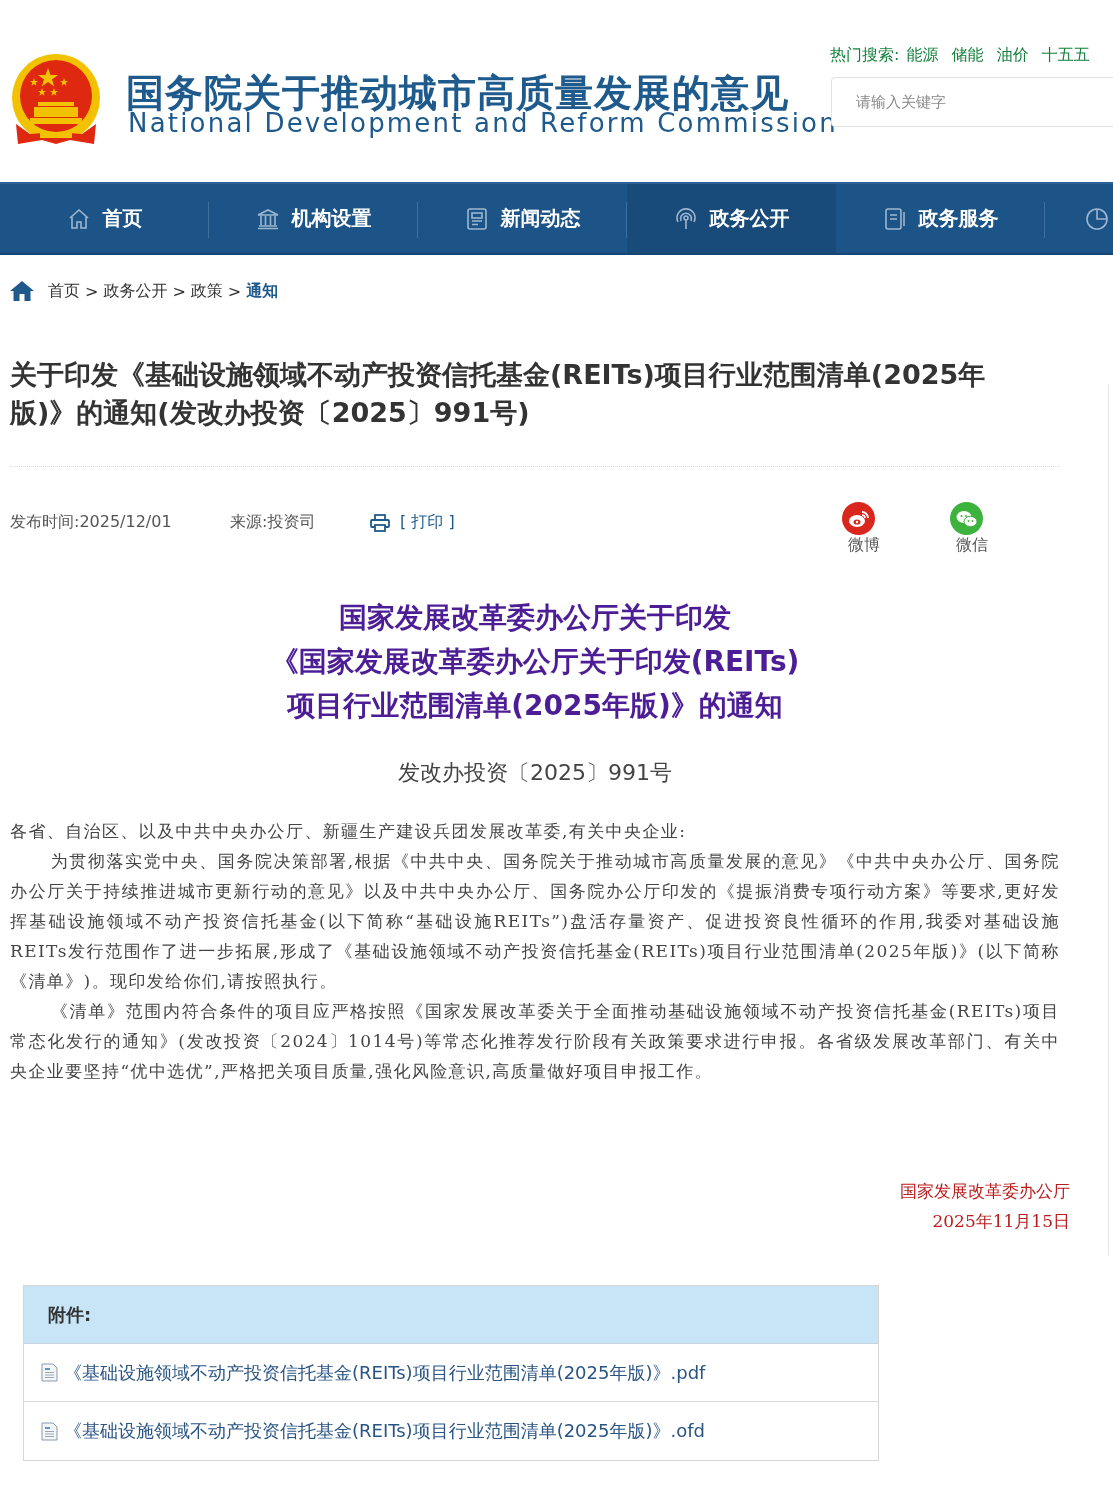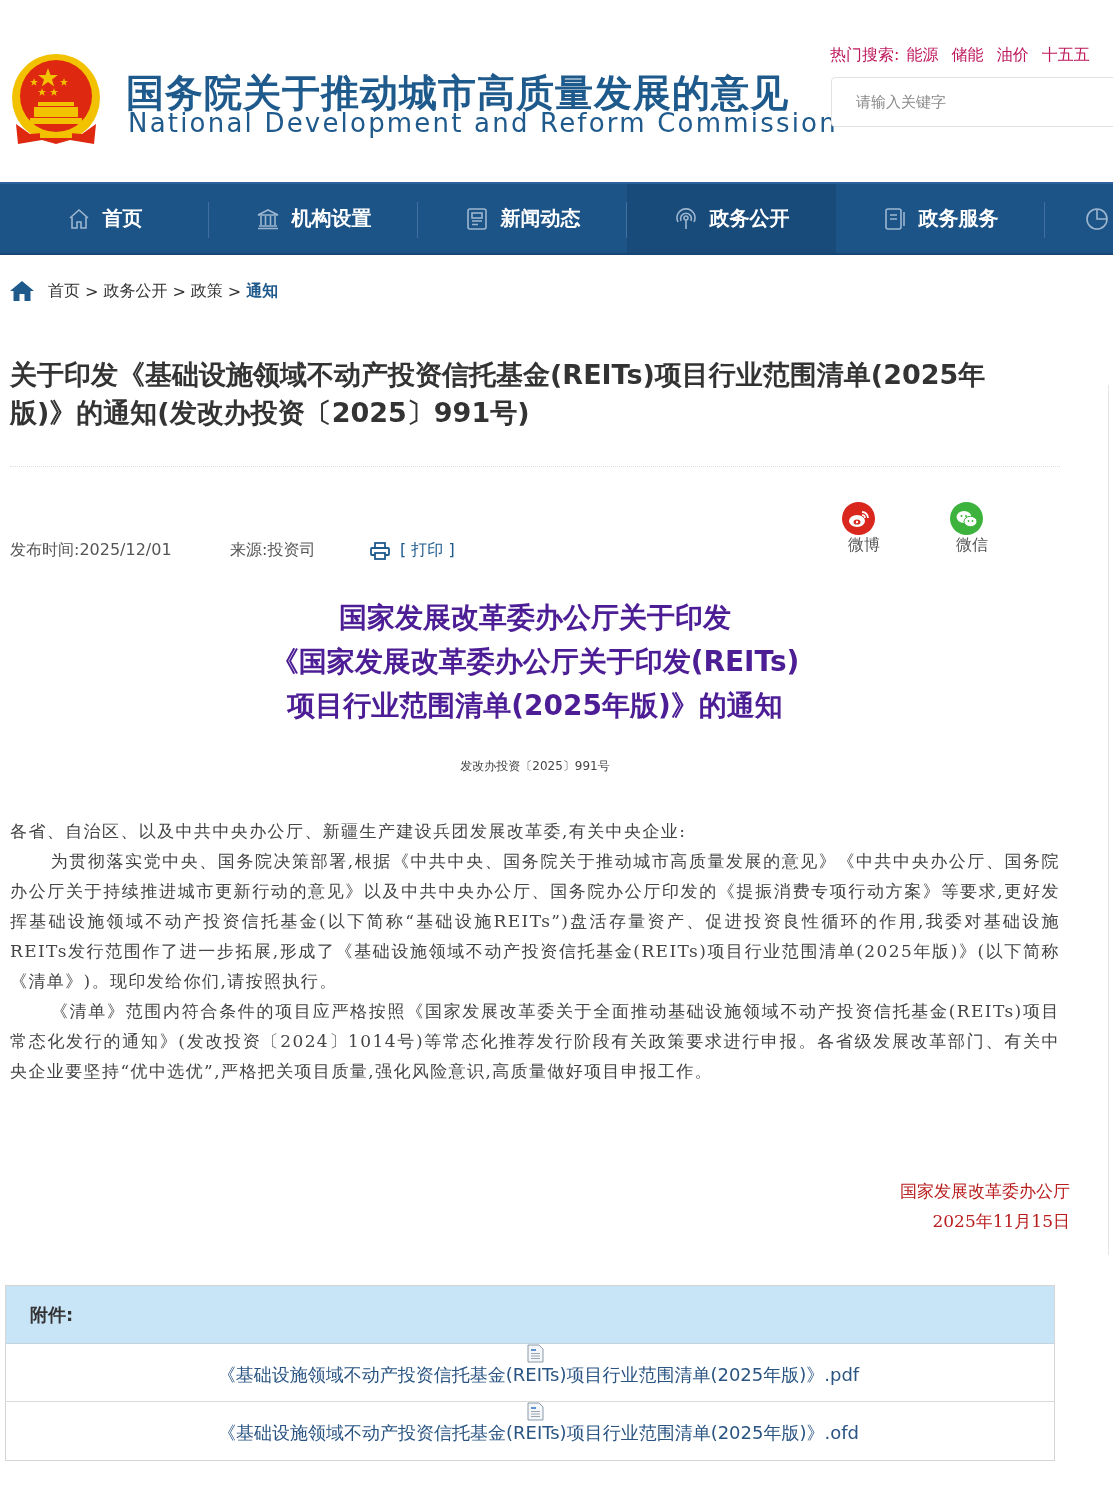--- a/index.html
+++ b/index.html
@@ -4,21 +4,21 @@
 <style>
   * { box-sizing: border-box; margin: 0; padding: 0; }
   html, body { width: 1113px; height: 1500px; overflow: hidden; background: #fff; }
   body { font-family: "DejaVu Sans", "Liberation Sans", sans-serif; color: #333; position: relative; }
 
   
   .header { position: absolute; left: 0; top: 0; width: 1113px; height: 182px; background: #fff; }
   .emblem { position: absolute; left: 10px; top: 52px; width: 92px; height: 98px; }
   .site-title-cn { position: absolute; left: 126px; top: 68px; font-size: 38px; font-weight: bold; color: #1f5a8c; letter-spacing: 1px; white-space: nowrap; font-family: "DejaVu Sans", sans-serif; }
   .site-title-en { position: absolute; left: 128px; top: 108px; font-size: 26px; color: #1f5a8c; letter-spacing: 2.2px; white-space: nowrap; font-family: "DejaVu Sans", sans-serif; font-weight: normal; }
-  .hot-search { position: absolute; left: 830px; top: 45px; font-size: 16px; color: #be185d; white-space: nowrap; }
+  .hot-search { position: absolute; left: 830px; top: 45px; font-size: 16px; color: #15803d; white-space: nowrap; }
   .hot-search span { margin-right: 8px; }
   .hot-search .hot-label { margin-right: 2px; }
   .search-box { position: absolute; left: 831px; top: 77px; width: 300px; height: 50px; border: 1px solid #e2e2e2; border-radius: 4px; background: #fff; }
   .search-box input { border: none; outline: none; background: transparent; width: 100%; height: 100%; padding-left: 24px; font-size: 15px; color: #999; font-family: "DejaVu Sans", sans-serif; }
   .search-box input::placeholder { color: #888; }
 
   
   .nav { position: absolute; left: 0; top: 182px; width: 1113px; height: 73px; background: #1d5487; border-top: 2px solid #2a6299; border-bottom: 2px solid #174674; display: flex; }
   .nav-item { width: 209px; height: 100%; display: flex; align-items: center; justify-content: center; position: relative; color: #fff; font-size: 20px; font-weight: bold; cursor: pointer; }
   .nav-item.active { background: #184a7a; }
@@ -33,48 +33,48 @@
   .breadcrumb .sep { margin: 0 5px; color: #333; }
   .breadcrumb .crumb.current { color: #1f5a8c; font-weight: bold; }
 
   
   .side-panel { position: absolute; left: 1108px; top: 385px; width: 5px; height: 870px; border-left: 1px solid #e5e5e5; }
 
   
   .article-title { position: absolute; left: 10px; top: 356px; width: 1040px; font-size: 27px; font-weight: bold; color: #333; line-height: 38px; }
   .title-divider { position: absolute; left: 10px; top: 466px; width: 1050px; border-top: 1px dotted #ddd; }
 
-  .meta { position: absolute; left: 10px; top: 540px; font-size: 16px; color: #555; display: flex; align-items: center; white-space: nowrap; }
+  .meta { position: absolute; left: 10px; top: 512px; font-size: 16px; color: #555; display: flex; align-items: center; white-space: nowrap; }
   .meta .pubtime { width: 220px; }
   .meta .source { width: 140px; }
   .print { display: flex; align-items: center; color: #1f5a8c; cursor: pointer; }
   .print .print-icon { width: 20px; height: 18px; margin-right: 10px; }
 
   .share { position: absolute; top: 502px; display: flex; align-items: center; font-size: 16px; color: #555; cursor: pointer; flex-direction: column; }
   .share .circle { width: 33px; height: 33px; border-radius: 50%; display: flex; align-items: center; justify-content: center; margin-right: 11px; }
   .share.weibo { left: 842px; }
   .share.weibo .circle { background: #d9271e; }
   .share.wechat { left: 950px; }
   .share.wechat .circle { background: #3db33d; }
 
   
   .doc-heading { position: absolute; left: 0; top: 596px; width: 1070px; text-align: center; font-size: 28px; font-weight: bold; color: #4c1d95; line-height: 44px; }
-  .doc-number { position: absolute; left: 0; top: 758px; width: 1070px; text-align: center; font-size: 12px; color: #444; }
+  .doc-number { position: absolute; left: 0; top: 758px; width: 1070px; text-align: center; font-size: 22px; color: #444; }
 
   
   .doc-body { position: absolute; left: 10px; top: 816px; width: 1050px; font-family: "DejaVu Serif", "Liberation Serif", serif; font-size: 17px; color: #444; line-height: 30px; letter-spacing: 1.4px; }
   .doc-body p { text-align: justify; }
   .doc-body p.indent { text-indent: 2.4em; }
 
   .signature { position: absolute; left: 0; top: 1176px; width: 1070px; text-align: right; font-family: "DejaVu Serif", "Liberation Serif", serif; font-size: 17px; color: #b91c1c; line-height: 30px; }
 
   
-  .attachments { position: absolute; left: 5px; top: 1285px; width: 1050px; border: 1px solid #d5d5d5; }
+  .attachments { position: absolute; left: 23px; top: 1285px; width: 856px; border: 1px solid #d5d5d5; }
   .attach-header { height: 58px; background: #c8e4f7; border-bottom: 1px solid #c4d4e2; display: flex; align-items: center; padding-left: 24px; font-size: 18px; font-weight: bold; color: #333; }
-  .attach-row { height: 58px; display: flex; align-items: center; padding-left: 17px; border-bottom: 1px solid #d9d9d9; font-size: 18px; color: #2a5583; cursor: pointer; white-space: nowrap; flex-direction: column; }
+  .attach-row { height: 58px; display: flex; align-items: center; padding-left: 17px; border-bottom: 1px solid #d9d9d9; font-size: 18px; color: #2a5583; cursor: pointer; white-space: nowrap; }
   .attach-row:last-child { border-bottom: none; }
   .attach-row .file-icon { width: 17px; height: 19px; margin-right: 6px; }
 </style>
 </head>
 <body>
 
 <div class="header">
   <svg class="emblem" viewBox="0 0 92 98">
     <circle cx="46" cy="46" r="44" fill="#f2c200"></circle>
     <circle cx="46" cy="44" r="36" fill="#de2910"></circle>

